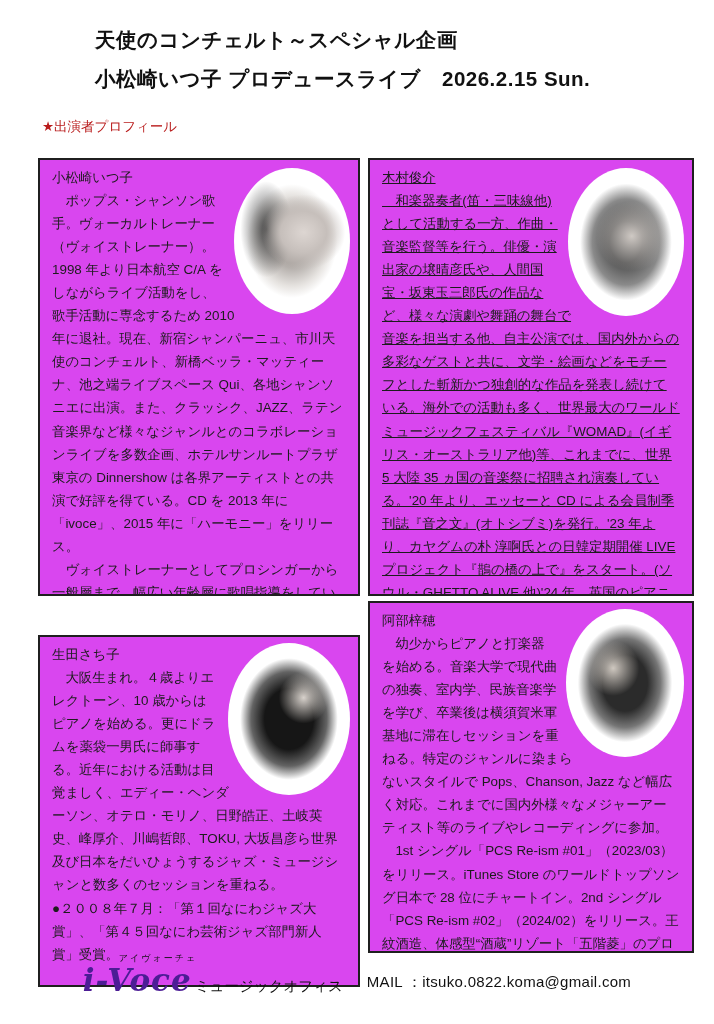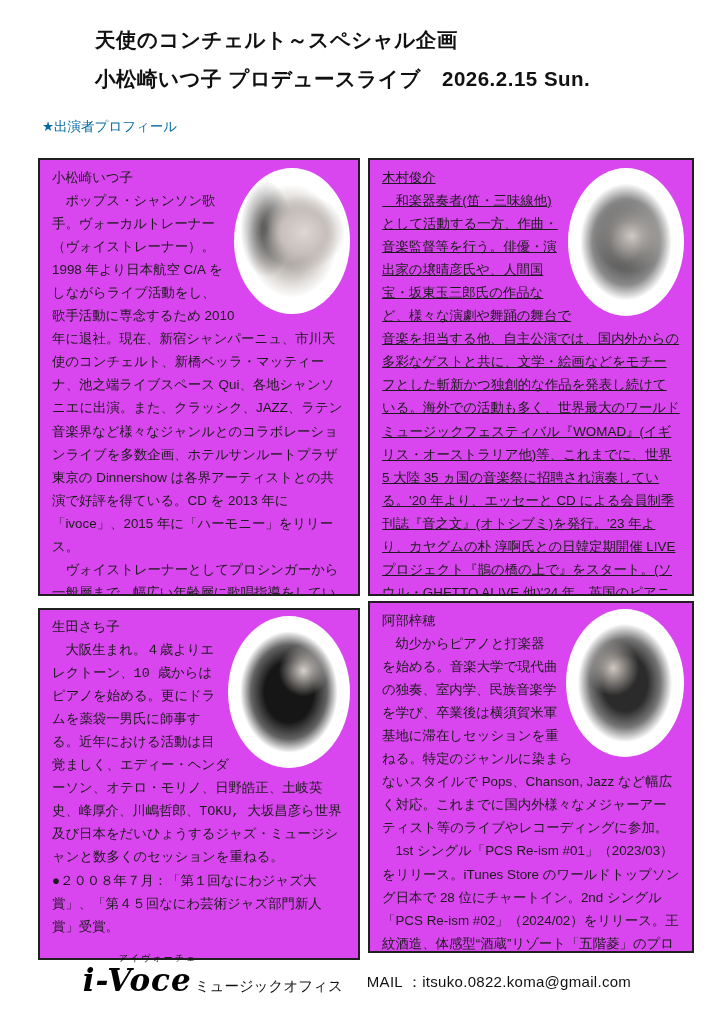--- a/index.html
+++ b/index.html
@@ -7,31 +7,31 @@
     width:714px;height:1024px;background:#ffffff;position:relative;
     font-family:"Liberation Sans","DejaVu Sans",sans-serif;color:#1c1c1c;
     -webkit-font-smoothing:antialiased;
   }
   .page{position:absolute;inset:0;background:#fff;overflow:hidden;}
 
   
   .header{position:absolute;left:95px;top:30px;}
   .title{font-size:20.5px;font-weight:bold;color:#111;letter-spacing:0.5px;line-height:1;}
   .title + .title{margin-top:18px;}
-  .section-label{position:absolute;left:42px;top:118px;font-size:13.5px;color:#0369a1;}
+  .section-label{position:absolute;left:42px;top:118px;font-size:13.5px;color:#b91c1c;}
 
   
   .profile-box{
     position:absolute;border:2px solid #1f1f1f;background:#d946ef;
     padding:6px 12px 6px 12px;font-size:13.4px;line-height:1.72;
     overflow:hidden;text-align:left;
   }
   .box1{left:38px;top:158px;width:294px;height:422px;}
   .box2{left:368px;top:158px;width:298px;height:422px;text-decoration:underline;}
-  .box3{left:38px;top:608px;width:294px;height:336px;font-family:Liberation Mono, monospace;}
+  .box3{left:38px;top:635px;width:294px;height:336px;}
   .box4{left:368px;top:601px;width:298px;height:336px;}
   .profile-box p{margin:0;}
   .pname{font-size:13.4px;margin:0 0 1px 0;}
 
   
   .photo{
     float:right;border-radius:50%;
     shape-outside:ellipse(50% 50% at 50% 50%);
     shape-margin:6px;
   }
@@ -64,21 +64,21 @@
   
   .footer{
     position:absolute;left:0;top:952px;width:714px;
     display:flex;align-items:flex-end;justify-content:center;gap:24px;
   }
   .logo{display:flex;flex-direction:column;}
   .logo-ruby{font-size:9px;letter-spacing:2px;margin:0 0 0 36px;color:#111;}
   .logo-row{display:flex;align-items:baseline;}
   .logo-text{
     font-family:"DejaVu Serif","Liberation Serif",serif;
-    font-style:italic;font-weight:bold;font-size:31px;line-height:1;color:#000000;
+    font-style:italic;font-weight:bold;font-size:31px;line-height:1;color:#4c1d95;
     letter-spacing:1px;
   }
   .logo-suffix{font-size:14.5px;margin-left:3px;color:#111;text-align:center;}
   .mail{font-size:15px;padding-bottom:4px;letter-spacing:0.3px;color:#111;display:flex;}
 </style>
 </head>
 <body>
 
 <div class="page">
 

